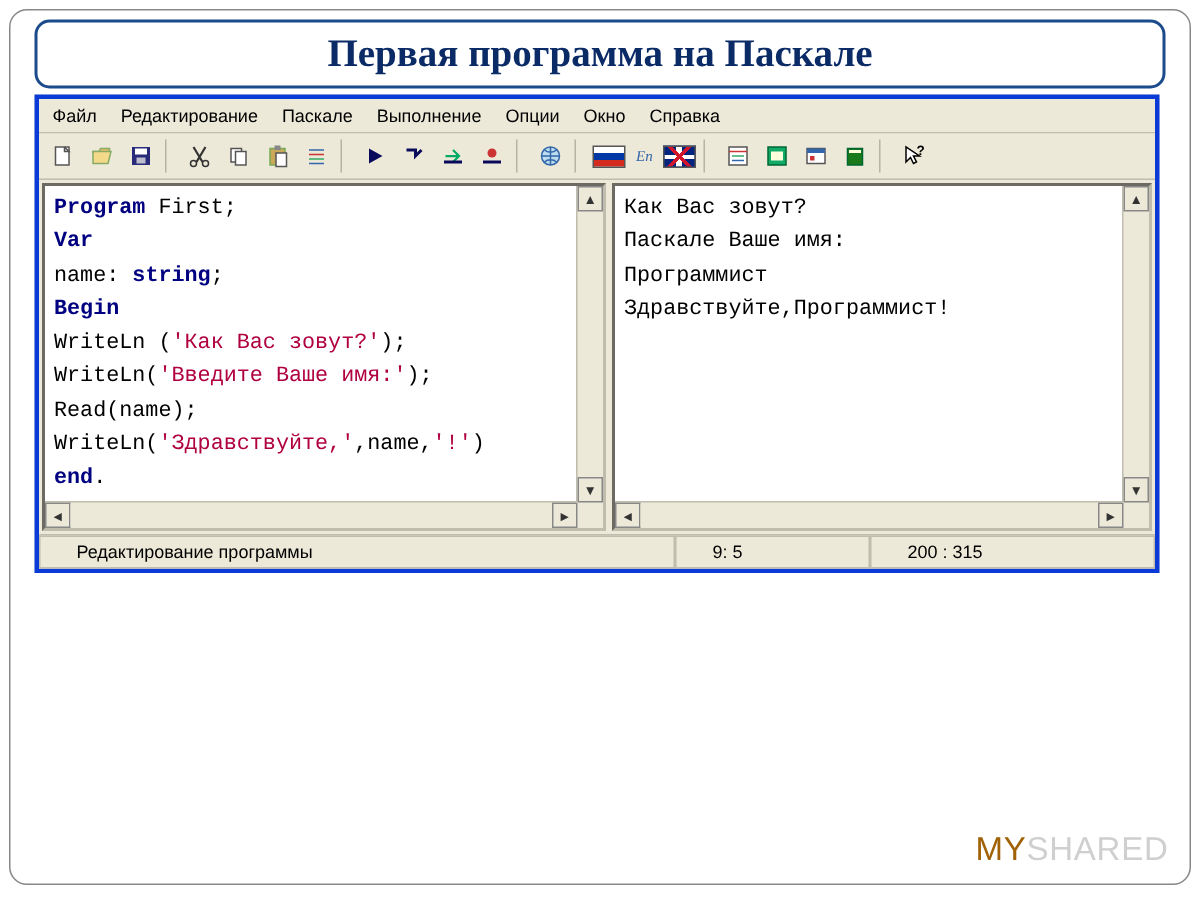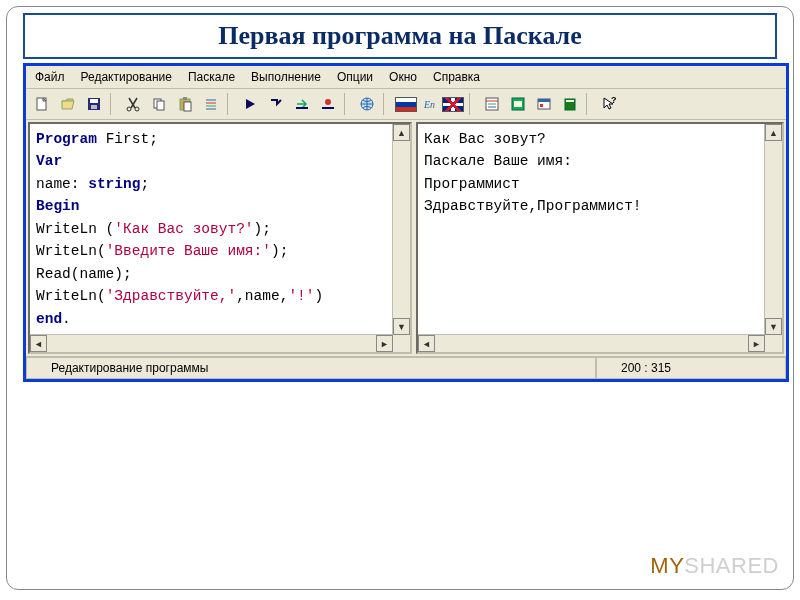--- a/index.html
+++ b/index.html
@@ -16,33 +16,33 @@
     border: 1px solid #888;
     border-radius: 12px;
     margin: 6px;
     height: 582px;
     position: relative;
     background: #fff;
   }
   .title-box {
     margin: 6px 16px 4px 16px;
     border: 2px solid #1b4b8a;
-    border-radius: 0;
+    border-radius: 10px;
     padding: 6px 12px;
     text-align: center;
   }
   .title-box h1 {
     margin: 0;
     font-size: 26px;
     font-weight: bold;
     color: #0a2b66;
     font-family: "Times New Roman", serif;
   }
   .ide-window {
-    margin: 4px 4px 0 16px;
+    margin: 4px 20px 0 16px;
     border: 3px solid #0a3bd6;
     background: #ece9d8;
     font-family: Tahoma, Arial, sans-serif;
     font-size: 12px;
   }
   .menu-bar {
     background: #ece9d8;
     padding: 3px 6px;
     border-bottom: 1px solid #c0bcae;
     display: flex;
@@ -351,20 +351,21 @@
           <div class="htrack"></div>
           <div class="sbtn">►</div>
           <div style="width:17px"></div>
         </div>
       </div>
 
     </div>
 
     <div class="statusbar">
       <div class="status-cell sc1">Редактирование программы</div>
+      <div class="status-cell sc2">9: 5</div>
       <div class="status-cell sc3">200 : 315</div>
     </div>
 
   </div>
 
   <div class="watermark">
     <span class="orange">MY</span><span>SHARED</span>
   </div>
 
 </div>

